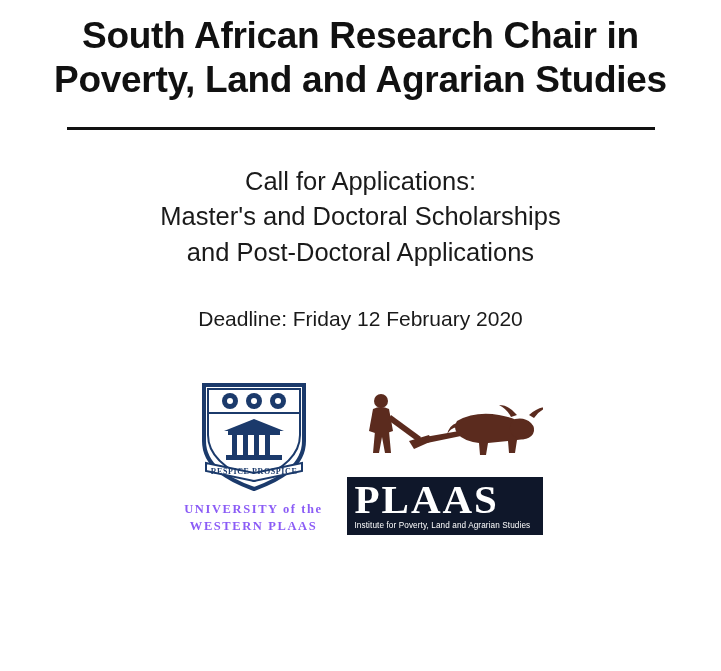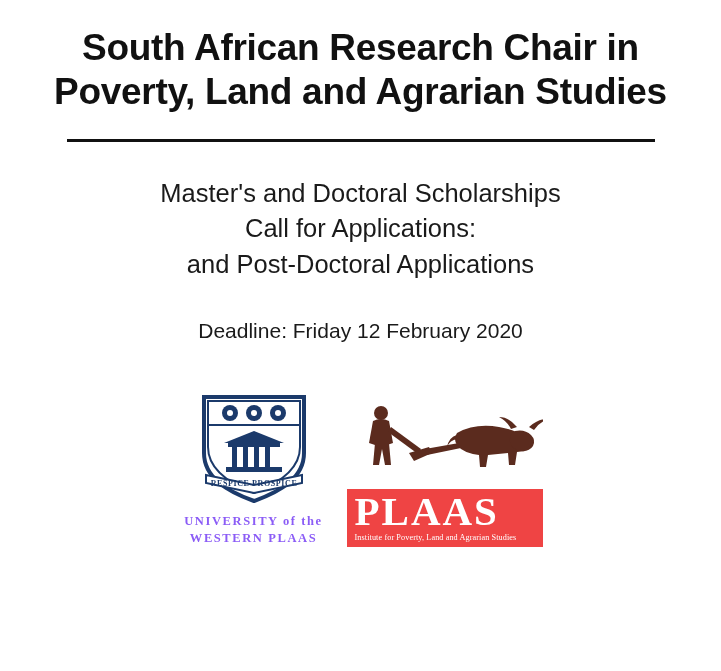--- a/index.html
+++ b/index.html
@@ -12,21 +12,21 @@
     background: #ffffff;
     font-family: "Liberation Sans", sans-serif;
     color: #1a1a1a;
     overflow: hidden;
   }
   .poster {
     width: 721px;
     height: 671px;
     position: relative;
     box-sizing: border-box;
-    padding: 26px 36px 0 36px;
+    padding: 14px 36px 0 36px;
     display: flex;
     flex-direction: column;
     align-items: center;
   }
   .title {
     font-size: 37px;
     font-weight: bold;
     line-height: 1.20;
     text-align: center;
     letter-spacing: -0.3px;
@@ -87,53 +87,53 @@
     width: 196px;
     display: flex;
     flex-direction: column;
     align-items: stretch;
   }
   .plaas-art {
     height: 72px;
     position: relative;
   }
   .plaas-bar {
-    background: #ef4444;
+    background: #0f172a;
     color: #ffffff;
     padding: 2px 6px 3px 8px;
     margin-top: 16px;
   }
   .plaas-word {
     font-family: "Liberation Serif", serif;
     font-size: 41px;
     font-weight: bold;
     letter-spacing: 2px;
     line-height: 1.02;
     color: #ffffff;
   }
   .plaas-tag {
-    font-family: Liberation Serif, serif;
+    font-family: Liberation Sans, sans-serif;
     font-size: 8.2px;
     color: #ffffff;
     letter-spacing: 0.1px;
     padding-bottom: 2px;
   }
 </style>
 </head>
 <body>
 
 <div class="poster">
 
   <h1 class="title">South African Research Chair in Poverty, Land and Agrarian Studies</h1>
 
   <div class="rule"></div>
 
   <div class="subtitle">
+    <div>Call for Applications:</div>
     <div>Master's and Doctoral Scholarships</div>
-    <div>Call for Applications:</div>
     <div>and Post-Doctoral Applications</div>
   </div>
 
   <div class="deadline">Deadline: Friday 12 February 2020</div>
 
   <div class="logos">
 
     <div class="uwc">
       <svg width="128" height="118" viewBox="0 0 128 118">
 

